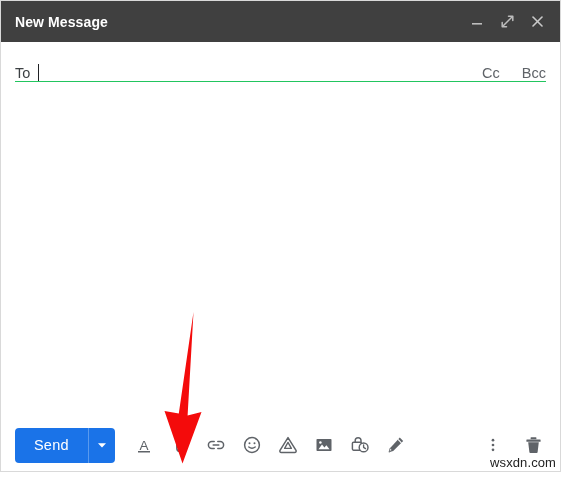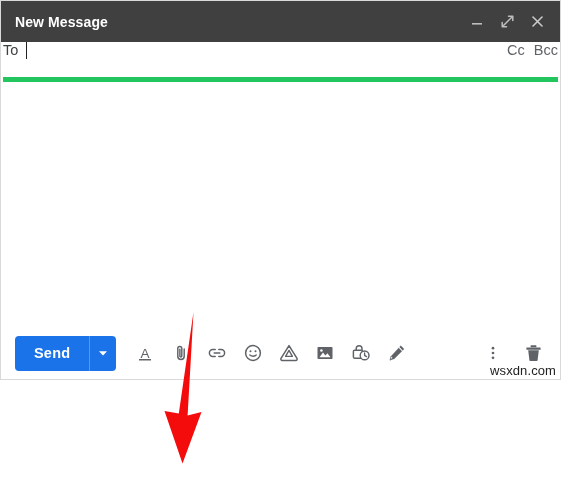--- a/index.html
+++ b/index.html
@@ -13,21 +13,21 @@
     font-family: "Liberation Sans", sans-serif;
     overflow: hidden;
     position: relative;
   }
 
   .compose-window {
     position: absolute;
     left: 0;
     top: 0;
     width: 561px;
-    height: 380px;
+    height: 472px;
     background: #ffffff;
     display: flex;
     flex-direction: column;
     box-sizing: border-box;
     border: 1px solid #d9d9d9;
   }
 
   
   .titlebar {
     height: 41px;
@@ -58,44 +58,44 @@
     align-items: center;
     justify-content: center;
     cursor: pointer;
   }
   .win-btn svg { display: block; }
 
   
   .field-row {
     height: 40px;
     min-height: 40px;
-    margin: 0 2px;
-    border-bottom: 5px solid #22c55e;
-    display: flex;
-    align-items: flex-start;
+    margin: 0 14px;
+    border-bottom: 1px solid #22c55e;
+    display: flex;
+    align-items: flex-end;
     box-sizing: border-box;
   }
   .field-label {
     font-size: 14.5px;
     color: #5f6368;
   }
   .to-label { color: #3c4043; }
   .caret {
     display: inline-block;
     width: 1px;
     height: 17px;
     background: #202124;
     margin-left: 8px;
   }
   .field-spacer { flex: 1; }
   .ccbcc {
     font-size: 14.5px;
     color: #5f6368;
     display: flex;
-    gap: 9px;
+    gap: 22px;
   }
   .ccbcc span { cursor: pointer; }
 
   
   .compose-body {
     flex: 1;
     position: relative;
     background: #ffffff;
     padding: 12px 14px;
     font-size: 13px;
@@ -124,21 +124,21 @@
     cursor: pointer;
     margin-right: 14px;
   }
   .send-main {
     padding: 8px 19px;
     height: 100%;
     display: flex;
     align-items: center;
     color: #ffffff;
     font-size: 14.5px;
-    font-weight: bold;
+    font-weight: normal;
     letter-spacing: 0.2px;
   }
   .send-divider {
     width: 1px;
     height: 100%;
     background: rgba(255,255,255,0.28);
   }
   .send-arrow {
     width: 26px;
     height: 100%;

